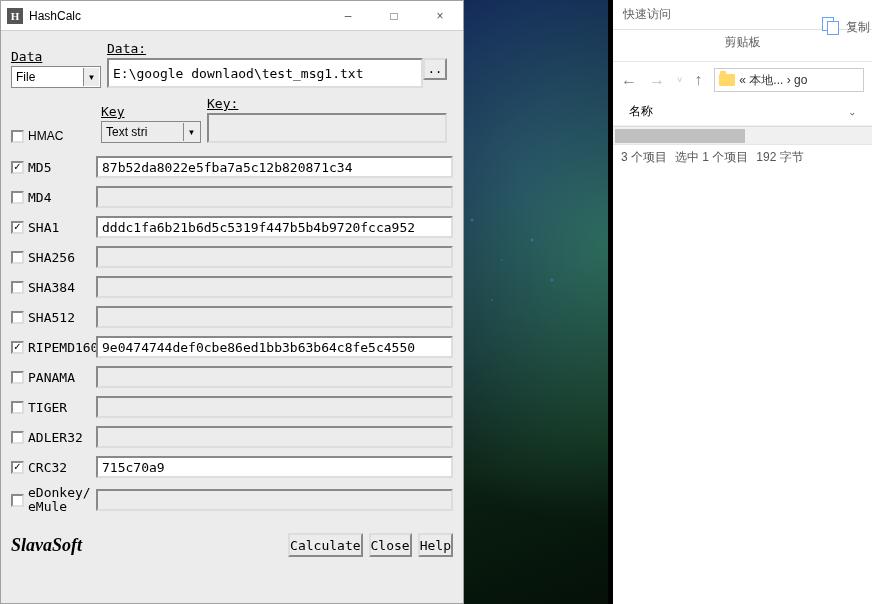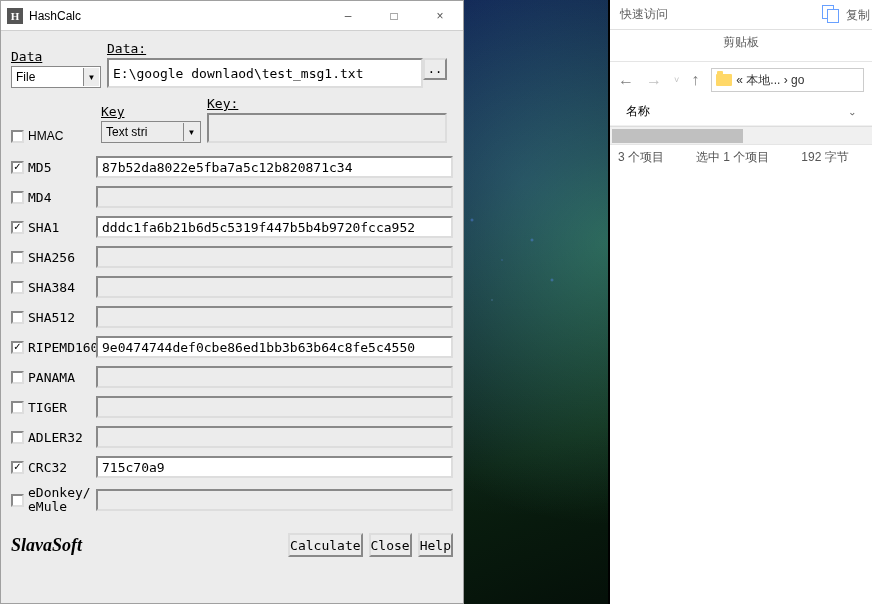--- a/index.html
+++ b/index.html
@@ -29,44 +29,44 @@
 .checkbox { width: 13px; height: 13px; border: 2px inset #ddd; background: #fff; margin-right: 4px; display: flex; align-items: center; justify-content: center; font-size: 10px; line-height: 1; cursor: pointer; }
 .hash-label { width: 68px; font-family: "Fixedsys","Consolas",monospace; font-size: 13px; }
 .hash-output { flex: 1; height: 22px; border: 2px inset #ddd; background: #ececec; padding: 0 4px; font-family: "Fixedsys","Consolas",monospace; font-size: 13px; display: flex; align-items: center; white-space: nowrap; overflow: hidden; }
 .hash-output.filled { background: #fff; }
 
 .bottom-bar { display: flex; align-items: center; padding-top: 10px; margin-top: 6px; }
 .slava { font-family: Georgia, serif; font-style: italic; font-weight: bold; font-size: 18px; }
 .btn { height: 24px; padding: 0 0; border: 2px outset #ddd; background: #ececec; font-family: "Fixedsys","Consolas",monospace; font-size: 13px; cursor: pointer; display: inline-flex; align-items: center; justify-content: center; margin-left: 6px; }
 
 
-.explorer { position: absolute; left: 608px; top: 0; width: 264px; height: 604px; background: #fff; border-left: 2px solid #000000; display: flex; flex-direction: column; }
+.explorer { position: absolute; left: 608px; top: 0; width: 264px; height: 604px; background: #fff; border-left: 5px solid #000000; display: flex; flex-direction: column; }
 .exp-ribbon-top { height: 30px; border-bottom: 1px solid #e0e0e0; display: flex; align-items: center; padding: 0 10px; color: #606060; font-size: 12px; }
 .exp-ribbon-top .seg { margin-right: 30px; }
 .exp-clip-label { height: 22px; text-align: center; color: #606060; font-size: 12px; padding-top: 4px; }
 .exp-divider { height: 10px; border-bottom: 1px solid #e5e5e5; }
 .exp-toolbar { height: 36px; display: flex; align-items: center; padding: 0 8px; gap: 12px; }
 .nav-arrow { color: #808080; font-size: 16px; cursor: pointer; }
 .nav-arrow.disabled { color: #c0c0c0; }
 .exp-pathbar { flex: 1; height: 24px; border: 1px solid #ccc; display: flex; align-items: center; padding: 0 4px; font-size: 12px; color: #333; overflow: hidden; }
 .folder-icon { width: 16px; height: 12px; background: #ffd868; border-radius: 1px; margin-right: 4px; position: relative; }
 .folder-icon::before { content: ""; position: absolute; top: -3px; left: 1px; width: 6px; height: 3px; background: #ffd868; border-radius: 1px 1px 0 0; }
 .exp-header-row { display: flex; align-items: center; height: 28px; padding: 0 16px; border-bottom: 1px solid #f0f0f0; }
 .exp-header-row .chev { margin-left: auto; color: #606060; font-size: 10px; transform: rotate(180deg); display: inline-block; }
 .file-list { flex: 1; padding: 4px 0; }
 .file-row { display: flex; align-items: center; height: 24px; padding: 0 16px; cursor: pointer; }
 .file-row.selected { background: #cce8ff; }
 .file-icon { width: 14px; height: 16px; background: #fff; border: 1px solid #aaa; margin-right: 8px; position: relative; }
 .file-icon::after { content: ""; position: absolute; top: 3px; left: 2px; right: 2px; height: 1px; background: #ccc; box-shadow: 0 3px #ccc, 0 6px #ccc; }
 .exp-scrollbar { height: 18px; background: #f0f0f0; border-top: 1px solid #ddd; position: relative; }
 .exp-scrollbar-thumb { position: absolute; left: 2px; top: 2px; height: 14px; width: 50%; background: #c0c0c0; }
-.exp-status { height: 26px; display: flex; align-items: center; padding: 0 8px; font-size: 12px; color: #555; border-top: 1px solid #e5e5e5; gap: 32px; white-space: nowrap; }
-
-
-.copy-icon-group { position: absolute; right: 2px; top: 0; display: flex; align-items: center; gap: 4px; height: 30px; color: #606060; }
+.exp-status { height: 26px; display: flex; align-items: center; padding: 0 8px; font-size: 12px; color: #555; border-top: 1px solid #e5e5e5; gap: 8px; white-space: nowrap; }
+
+
+.copy-icon-group { position: absolute; right: 2px; top: 12px; display: flex; align-items: center; gap: 4px; height: 30px; color: #606060; }
 .copy-icon { width: 20px; height: 20px; position: relative; margin-left: 6px; }
 .copy-icon .a, .copy-icon .b { position: absolute; width: 12px; height: 14px; border: 1.5px solid #68a0ff; background: #fff; }
 .copy-icon .a { left: 0; top: 0; }
 .copy-icon .b { left: 5px; top: 4px; }
 </style>
 </head>
 <body>
 
 <div class="desktop-bg"></div>
 <div class="city-lights"></div>

